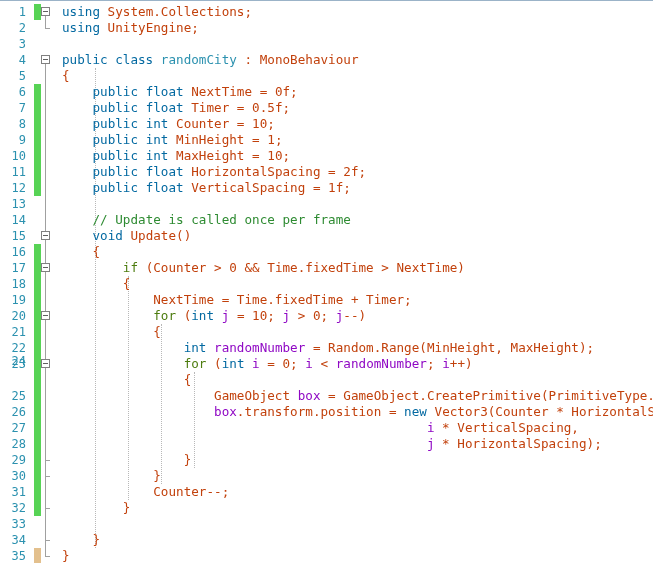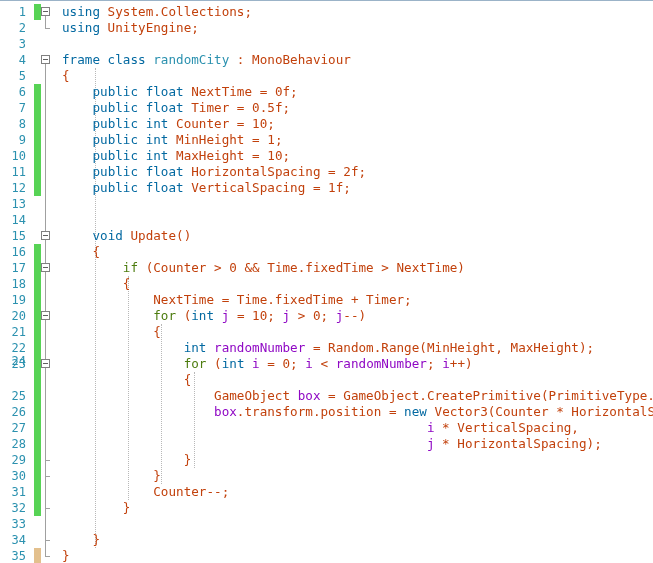--- a/index.html
+++ b/index.html
@@ -187,30 +187,31 @@
       <div class="foldbox" style="left: 0px; top: 358px;"></div>
     </div>
   <div class="code-area">
       <div class="indent-guide" style="left: 95.12px; top: 67px; height: 480px;"></div>
       <div class="indent-guide" style="left: 128.24px; top: 275px; height: 224px;"></div>
       <div class="indent-guide" style="left: 161.36px; top: 323px; height: 160px;"></div>
       <div class="indent-guide" style="left: 194.48px; top: 371px; height: 96px;"></div>
       <div class="codeline" style="top: 3px;"><span class="tok-kw">using</span><span class="tok-plain"> System.Collections;</span></div>
       <div class="codeline" style="top: 19px;"><span class="tok-kw">using</span><span class="tok-plain"> UnityEngine;</span></div>
       <div class="codeline" style="top: 35px;"></div>
-      <div class="codeline" style="top: 51px;"><span class="tok-kw">frame class</span><span class="tok-plain"> </span><span class="tok-type">randomCity</span><span class="tok-plain"> : MonoBehaviour</span></div>
+      <div class="codeline" style="top: 51px;"><span class="tok-kw">public class</span><span class="tok-plain"> </span><span class="tok-type">randomCity</span><span class="tok-plain"> : MonoBehaviour</span></div>
       <div class="codeline" style="top: 67px;"><span class="tok-plain">{</span></div>
       <div class="codeline" style="top: 83px;"><span class="tok-plain">    </span><span class="tok-kw">public float</span><span class="tok-plain"> NextTime = 0f;</span></div>
       <div class="codeline" style="top: 99px;"><span class="tok-plain">    </span><span class="tok-kw">public float</span><span class="tok-plain"> Timer = 0.5f;</span></div>
       <div class="codeline" style="top: 115px;"><span class="tok-plain">    </span><span class="tok-kw">public int</span><span class="tok-plain"> Counter = 10;</span></div>
       <div class="codeline" style="top: 131px;"><span class="tok-plain">    </span><span class="tok-kw">public int</span><span class="tok-plain"> MinHeight = 1;</span></div>
       <div class="codeline" style="top: 147px;"><span class="tok-plain">    </span><span class="tok-kw">public int</span><span class="tok-plain"> MaxHeight = 10;</span></div>
       <div class="codeline" style="top: 163px;"><span class="tok-plain">    </span><span class="tok-kw">public float</span><span class="tok-plain"> HorizontalSpacing = 2f;</span></div>
       <div class="codeline" style="top: 179px;"><span class="tok-plain">    </span><span class="tok-kw">public float</span><span class="tok-plain"> VerticalSpacing = 1f;</span></div>
       <div class="codeline" style="top: 195px;"></div>
+      <div class="codeline" style="top: 211px;"><span class="tok-plain">    </span><span class="tok-cmt">// Update is called once per frame</span></div>
       <div class="codeline" style="top: 227px;"><span class="tok-plain">    </span><span class="tok-kw">void</span><span class="tok-plain"> Update()</span></div>
       <div class="codeline" style="top: 243px;"><span class="tok-plain">    {</span></div>
       <div class="codeline" style="top: 259px;"><span class="tok-plain">        </span><span class="tok-ctl">if</span><span class="tok-plain"> (Counter &gt; 0 &amp;&amp; Time.fixedTime &gt; NextTime)</span></div>
       <div class="codeline" style="top: 275px;"><span class="tok-plain">        {</span></div>
       <div class="codeline" style="top: 291px;"><span class="tok-plain">            NextTime = Time.fixedTime + Timer;</span></div>
       <div class="codeline" style="top: 307px;"><span class="tok-plain">            </span><span class="tok-ctl">for</span><span class="tok-plain"> (</span><span class="tok-kw">int</span><span class="tok-plain"> </span><span class="tok-var">j</span><span class="tok-plain"> = 10; </span><span class="tok-var">j</span><span class="tok-plain"> &gt; 0; </span><span class="tok-var">j</span><span class="tok-plain">--)</span></div>
       <div class="codeline" style="top: 323px;"><span class="tok-plain">            {</span></div>
       <div class="codeline" style="top: 339px;"><span class="tok-plain">                </span><span class="tok-kw">int</span><span class="tok-plain"> </span><span class="tok-var">randomNumber</span><span class="tok-plain"> = Random.Range(MinHeight, MaxHeight);</span></div>
       <div class="codeline" style="top: 355px;"><span class="tok-plain">                </span><span class="tok-ctl">for</span><span class="tok-plain"> (</span><span class="tok-kw">int</span><span class="tok-plain"> </span><span class="tok-var">i</span><span class="tok-plain"> = 0; </span><span class="tok-var">i</span><span class="tok-plain"> &lt; </span><span class="tok-var">randomNumber</span><span class="tok-plain">; </span><span class="tok-var">i</span><span class="tok-plain">++)</span></div>
       <div class="codeline" style="top: 371px;"><span class="tok-plain">                {</span></div>

